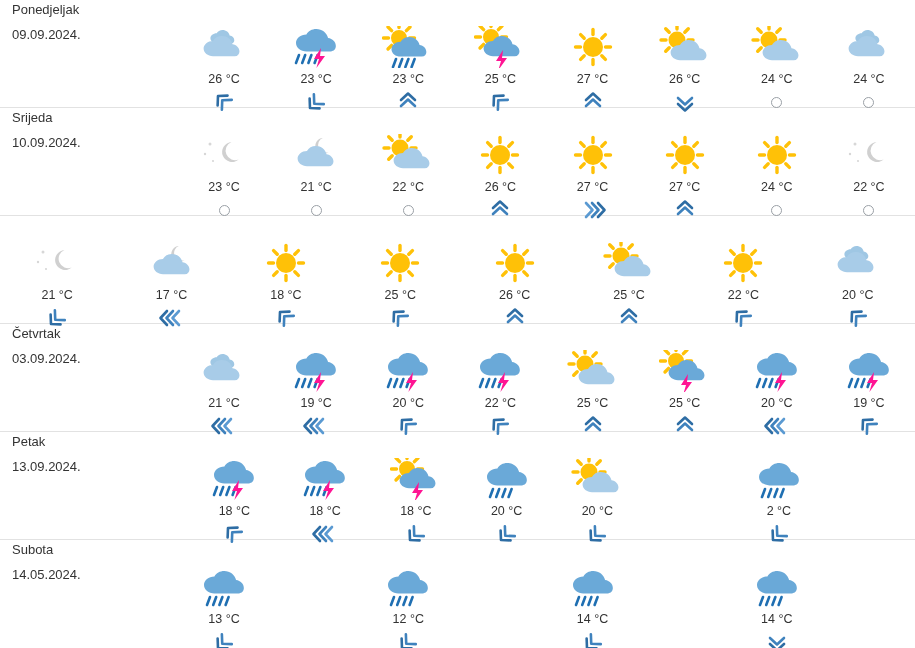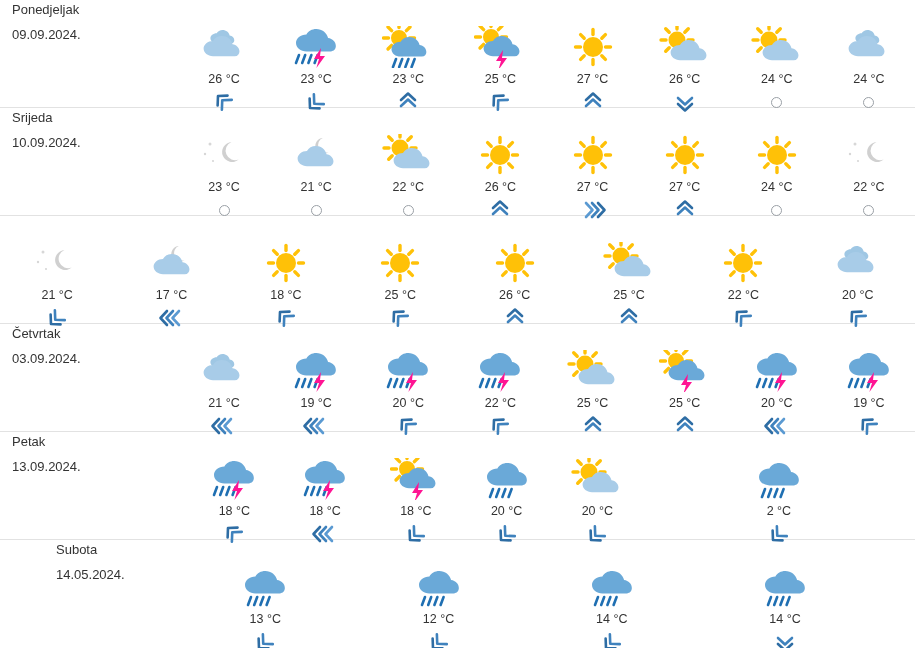--- a/index.html
+++ b/index.html
@@ -14,21 +14,21 @@
     width: 915px;
     height: 648px;
     position: relative;
   }
   .day-row {
     display: flex;
     align-items: flex-start;
     border-bottom: 1px solid #e2e2e2;
     position: relative;
   }
-  .day-row:last-child { border-bottom: none; padding-left: 44px; }
+  .day-row:last-child { border-bottom: none; }
   .day-label {
     width: 178px;
     flex: 0 0 178px;
     display: flex;
     flex-direction: column;
     justify-content: center;
     padding-left: 12px;
     color: #333333;
     font-size: 13px;
     line-height: 19px;

